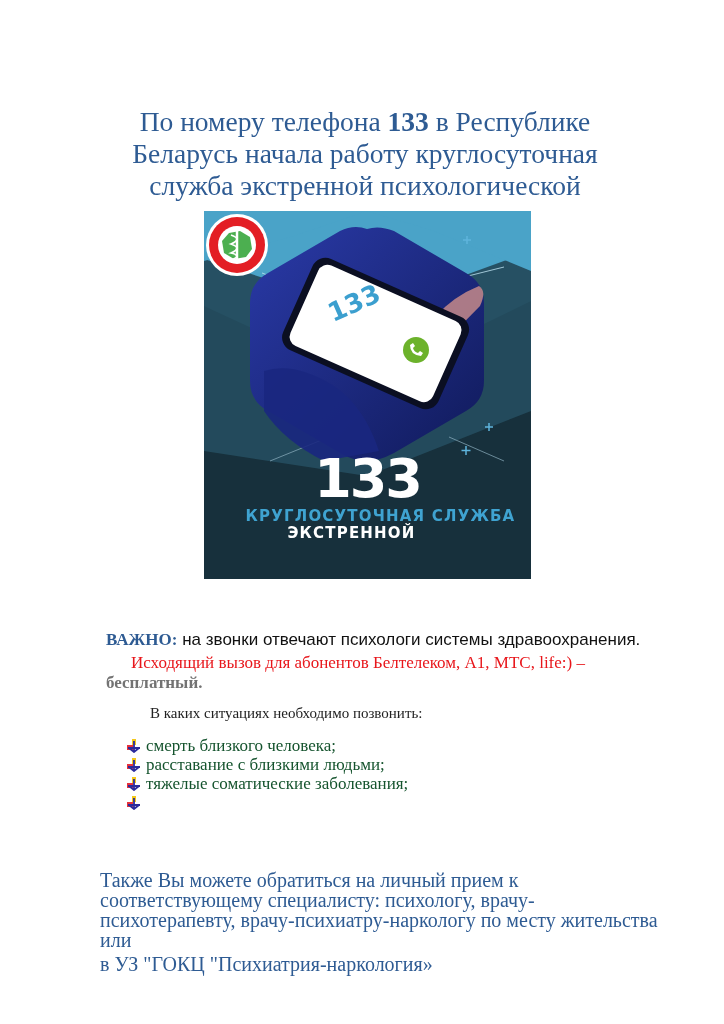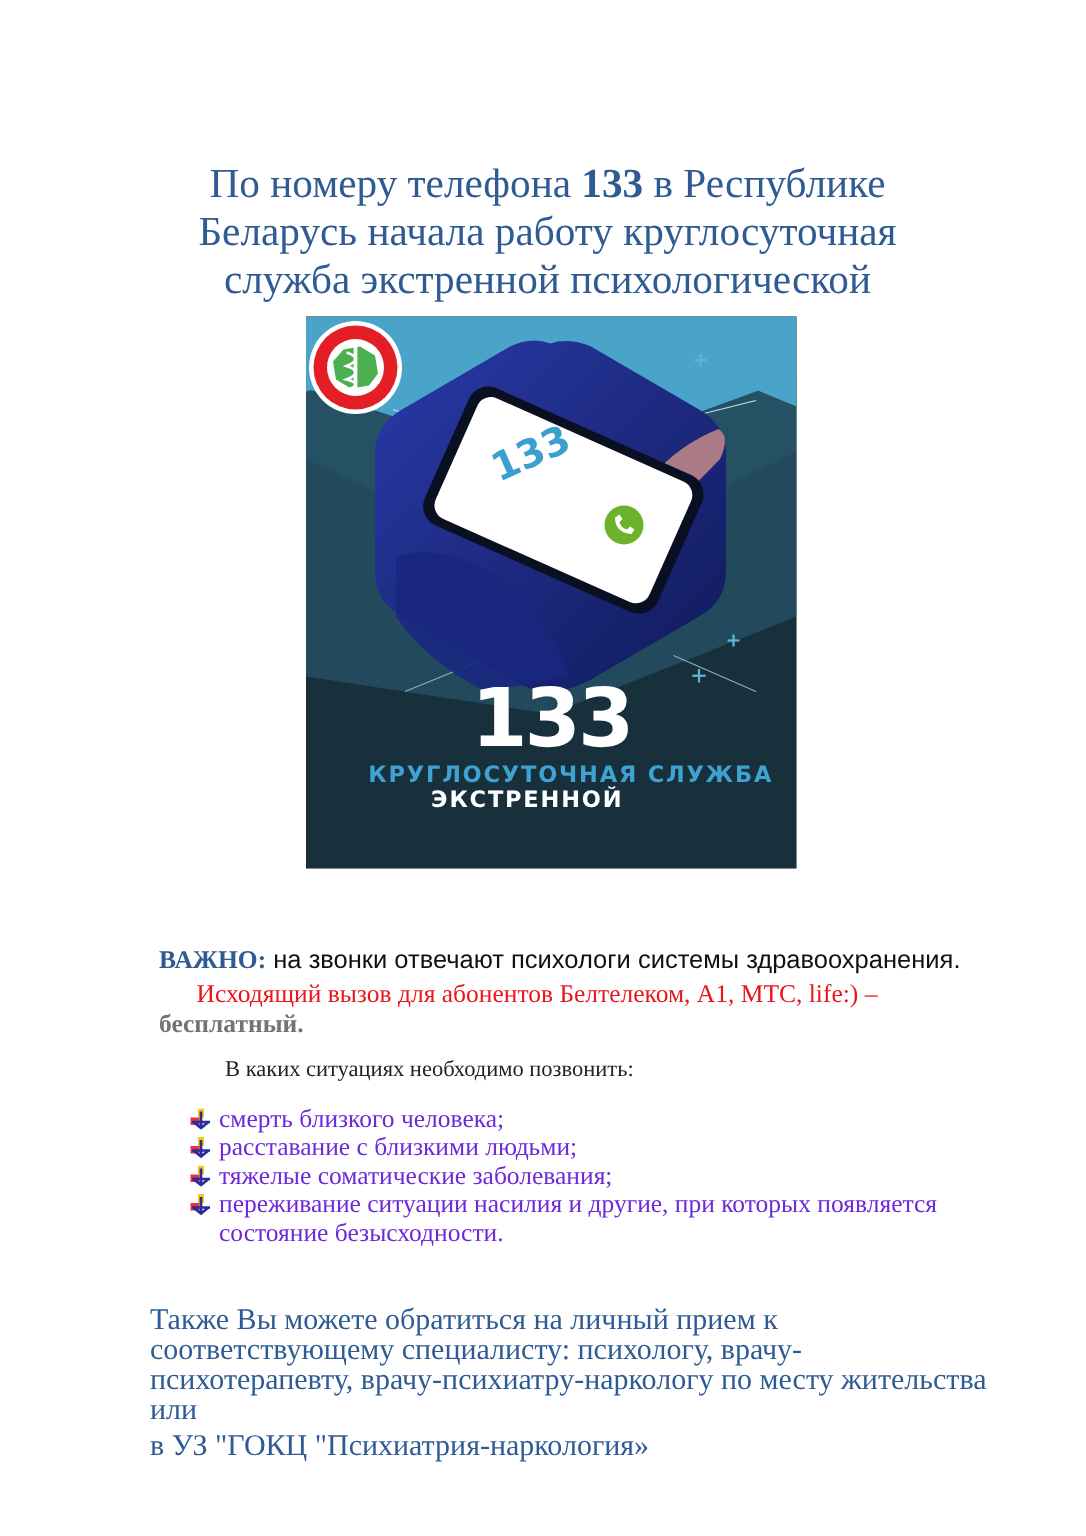--- a/index.html
+++ b/index.html
@@ -26,21 +26,21 @@
   .important { position: absolute; left: 106px; top: 606px; font-size: 17px; line-height: 20px;
                font-family: "Liberation Sans", sans-serif; margin-top: 24px; }
   .important .lbl { color: #2e5b93; font-weight: bold; font-family: "Liberation Serif", serif; }
   .free { position: absolute; left: 106px; top: 653px; width: 560px; font-size: 17px;
           line-height: 20px; color: #e8161b; font-family: "Liberation Serif", serif; }
   .free .indent { display: inline-block; width: 25px; }
   .free b { font-weight: bold; color: #737373; }
   .situations { position: absolute; left: 106px; top: 703px; font-size: 15px; line-height: 20px;
                 font-family: "Liberation Serif", serif; color: #222; margin-left: 44px; }
   .list { position: absolute; left: 124px; top: 736px; width: 560px; margin: 0; padding: 0;
-          list-style: none; font-size: 17px; line-height: 19px; color: #6d28d9; }
+          list-style: none; font-size: 17px; line-height: 19px; color: #14532d; }
   .list li { position: relative; padding-left: 22px; }
   .bullet { position: absolute; left: 2px; top: 3px; width: 16px; height: 14px; }
   .footer { position: absolute; left: 100px; width: 560px; top: 870px; text-align: left;
             color: #2e5b93; font-weight: normal; font-size: 20px; line-height: 20px; }
   .footer .last { margin-top: 4px; }
 </style>
 </head>
 <body>
 
 <div class="title">
@@ -138,20 +138,19 @@
       <path d="M8,2 L8,13 M3,9 L8,13 L13,9 M2,9 L14,9" stroke="#2b2b9c" stroke-width="1.8" fill="none"></path>
     </svg>
     <span>тяжелые соматические заболевания;</span>
   </li>
   <li>
     <svg class="bullet" viewBox="0 0 16 14">
       <rect x="1" y="6" width="6" height="5" fill="#e8323a"></rect>
         <rect x="6" y="0" width="4" height="6" fill="#f4c81b"></rect>
       <path d="M8,2 L8,13 M3,9 L8,13 L13,9 M2,9 L14,9" stroke="#2b2b9c" stroke-width="1.8" fill="none"></path>
     </svg>
-    <span>переживание ситуации насилия и другие, при которых появляется состояние безысходности.</span>
   </li>
 </ul>
 
 <div class="footer">
   <div>Также Вы можете обратиться  на личный прием к соответствующему специалисту: психологу, врачу-психотерапевту, врачу-психиатру-наркологу по месту жительства или</div>
   <div class="last">в УЗ "ГОКЦ "Психиатрия-наркология»</div>
 </div>
 
 </body></html>

